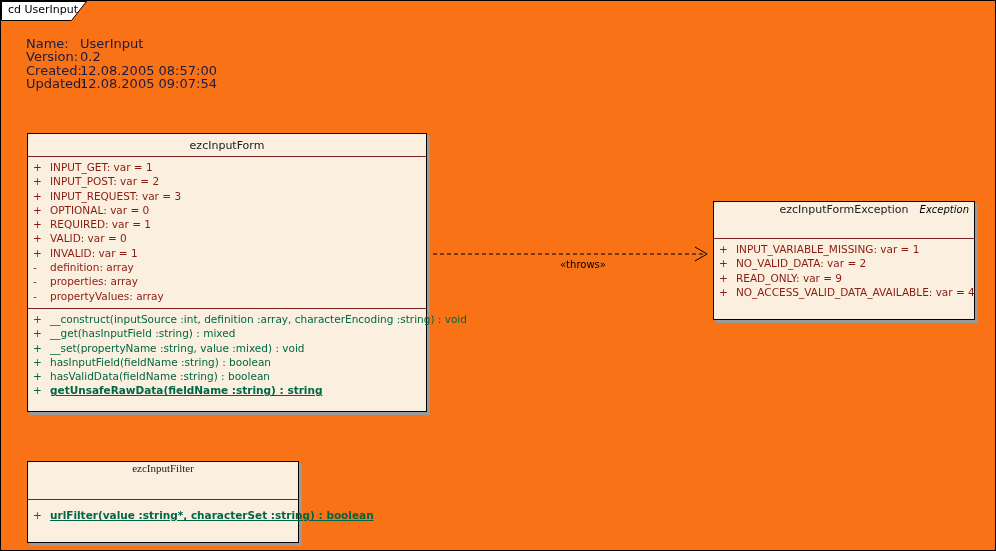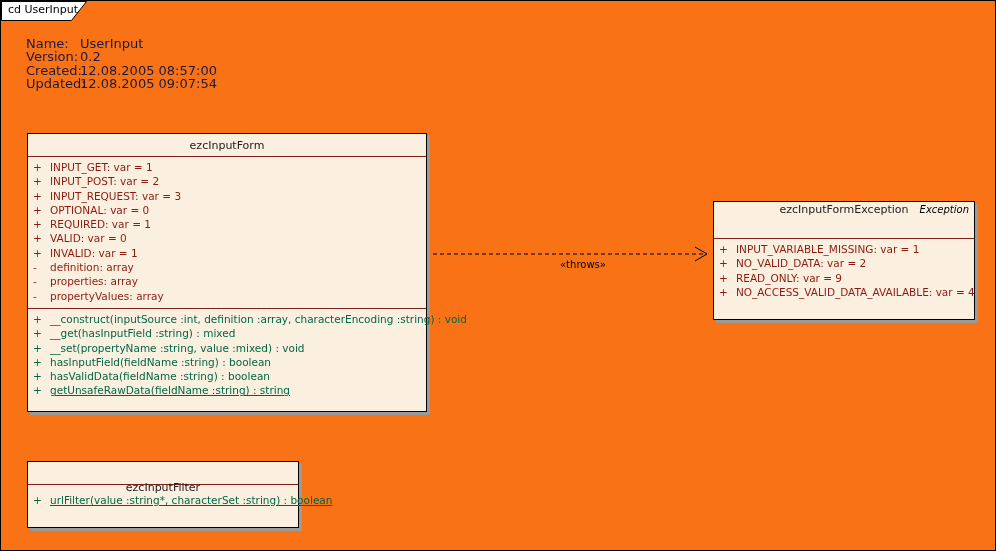--- a/index.html
+++ b/index.html
@@ -117,20 +117,21 @@
     flex: 1 1 auto;
   }
   .attr .vis, .attr .member {
     color: #8b1a10;
   }
   .oper .vis, .oper .member {
     color: #006644;
   }
   .static-member {
     text-decoration: underline;
+    font-weight: bold;
   }
 
   
   .connector {
     position: absolute;
     left: 0;
     top: 0;
     width: 996px;
     height: 551px;
     pointer-events: none;
@@ -275,21 +276,21 @@
         <span class="member">READ_ONLY:  var = 9</span>
       </div>
       <div class="uml-row attr">
         <span class="vis">+</span>
         <span class="member">NO_ACCESS_VALID_DATA_AVAILABLE:  var = 4</span>
       </div>
     </div>
   </div>
 
   <div class="uml-class" style="left:26px; top:460px; width:272px;">
-    <div class="uml-header" style="height:23px; padding-top:19px;">
+    <div class="uml-header" style="height:38px; padding-top:0;font-family:Liberation Serif, serif;">
       <div class="uml-title">ezcInputFilter</div>
     </div>
 
     <div class="uml-compartment" style="padding-top:8px; padding-bottom:20px;">
       <div class="uml-row oper">
         <span class="vis">+</span>
         <span class="member static-member">urlFilter(value :string*, characterSet :string) : boolean</span>
       </div>
     </div>
   </div>

